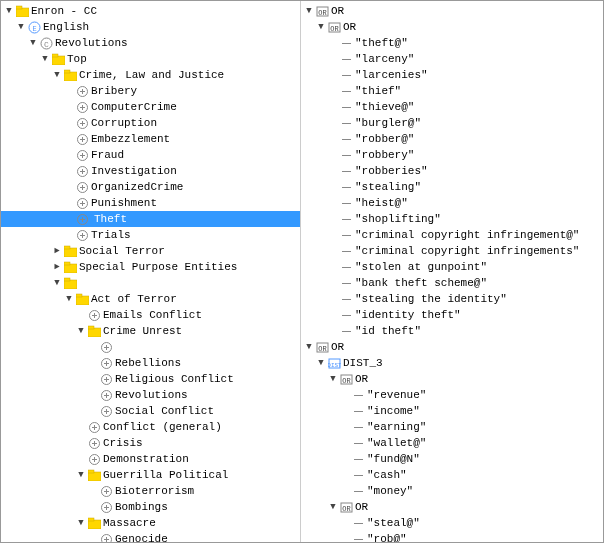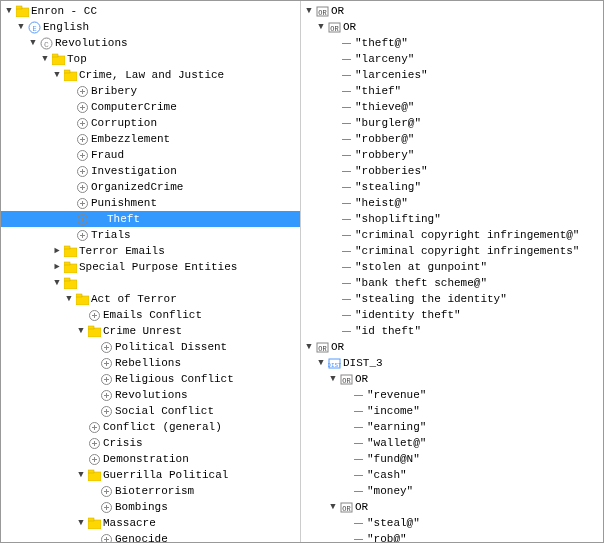--- a/index.html
+++ b/index.html
@@ -263,21 +263,21 @@
           <span class="indent"></span>
           <span class="indent"></span>
           <span class="expand-icon"></span>
           <span class="node-icon">
             <svg width="13" height="13" viewBox="0 0 13 13">
               <circle cx="6.5" cy="6.5" r="5" fill="none" stroke="#888" stroke-width="1"></circle>
               <line x1="4" y1="6.5" x2="9" y2="6.5" stroke="#888" stroke-width="1"></line>
               <line x1="6.5" y1="4" x2="6.5" y2="9" stroke="#888" stroke-width="1"></line>
             </svg>
           </span>
-          <span class="node-label" style="background: rgb(51, 153, 255); color: rgb(255, 255, 255); padding: 0px 3px; margin-left: 13px;">Theft</span>
+          <span class="node-label" style="background: rgb(51, 153, 255); color: rgb(255, 255, 255); padding: 0px 3px;">Theft</span>
         </div>
         <div class="tree-node">
           <span class="indent"></span>
           <span class="indent"></span>
           <span class="indent"></span>
           <span class="indent"></span>
           <span class="indent"></span>
           <span class="expand-icon"></span>
           <span class="node-icon">
             <svg width="13" height="13" viewBox="0 0 13 13">
@@ -293,21 +293,21 @@
           <span class="indent"></span>
           <span class="indent"></span>
           <span class="indent"></span>
           <span class="expand-icon">►</span>
           <span class="node-icon">
             <svg width="13" height="12" viewBox="0 0 13 12">
               <rect x="0" y="3" width="13" height="9" fill="#FFD700" stroke="#CCA800" stroke-width="0.5"></rect>
               <rect x="0" y="1" width="6" height="3" fill="#FFD700" stroke="#CCA800" stroke-width="0.5"></rect>
             </svg>
           </span>
-          <span class="node-label">Terror Emails</span>
+          <span class="node-label">Social Terror</span>
         </div>
         <div class="tree-node">
           <span class="indent"></span>
           <span class="indent"></span>
           <span class="indent"></span>
           <span class="indent"></span>
           <span class="expand-icon">►</span>
           <span class="node-icon">
             <svg width="13" height="12" viewBox="0 0 13 12">
               <rect x="0" y="3" width="13" height="9" fill="#FFD700" stroke="#CCA800" stroke-width="0.5"></rect>
@@ -386,21 +386,20 @@
           <span class="indent"></span>
           <span class="indent"></span>
           <span class="expand-icon"></span>
           <span class="node-icon">
             <svg width="13" height="13" viewBox="0 0 13 13">
               <circle cx="6.5" cy="6.5" r="5" fill="none" stroke="#888" stroke-width="1"></circle>
               <line x1="4" y1="6.5" x2="9" y2="6.5" stroke="#888" stroke-width="1"></line>
               <line x1="6.5" y1="4" x2="6.5" y2="9" stroke="#888" stroke-width="1"></line>
             </svg>
           </span>
-          <span class="node-label">Political Dissent</span>
         </div>
         <div class="tree-node">
           <span class="indent"></span>
           <span class="indent"></span>
           <span class="indent"></span>
           <span class="indent"></span>
           <span class="indent"></span>
           <span class="indent"></span>
           <span class="indent"></span>
           <span class="expand-icon"></span>

